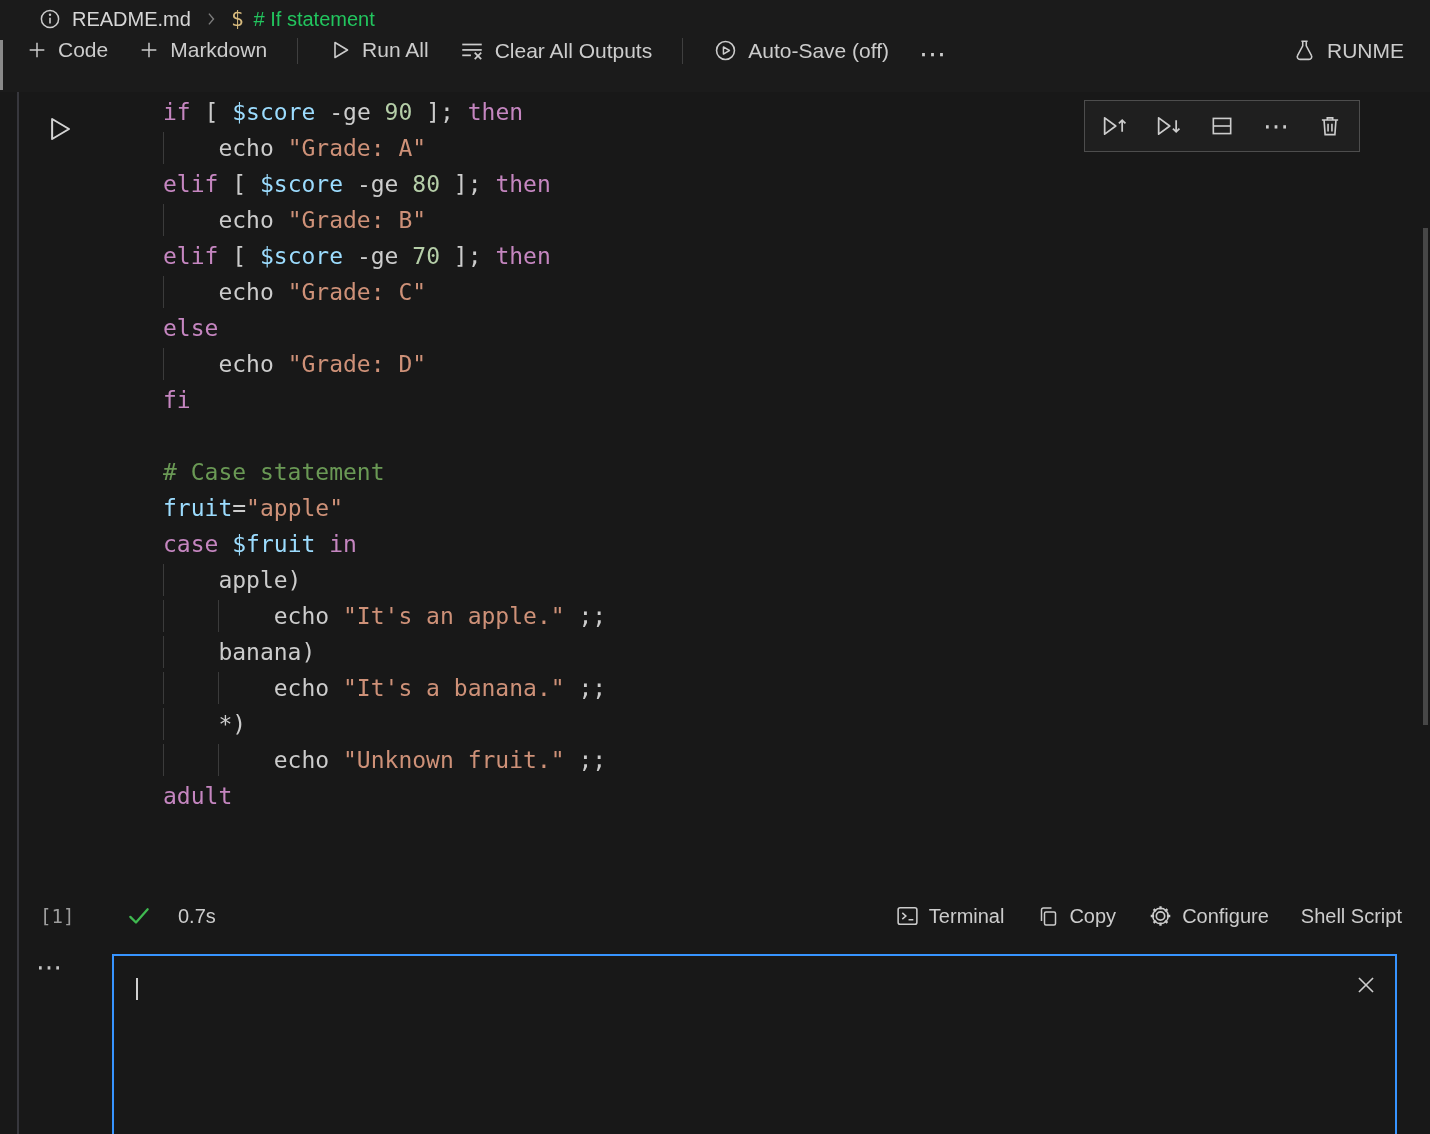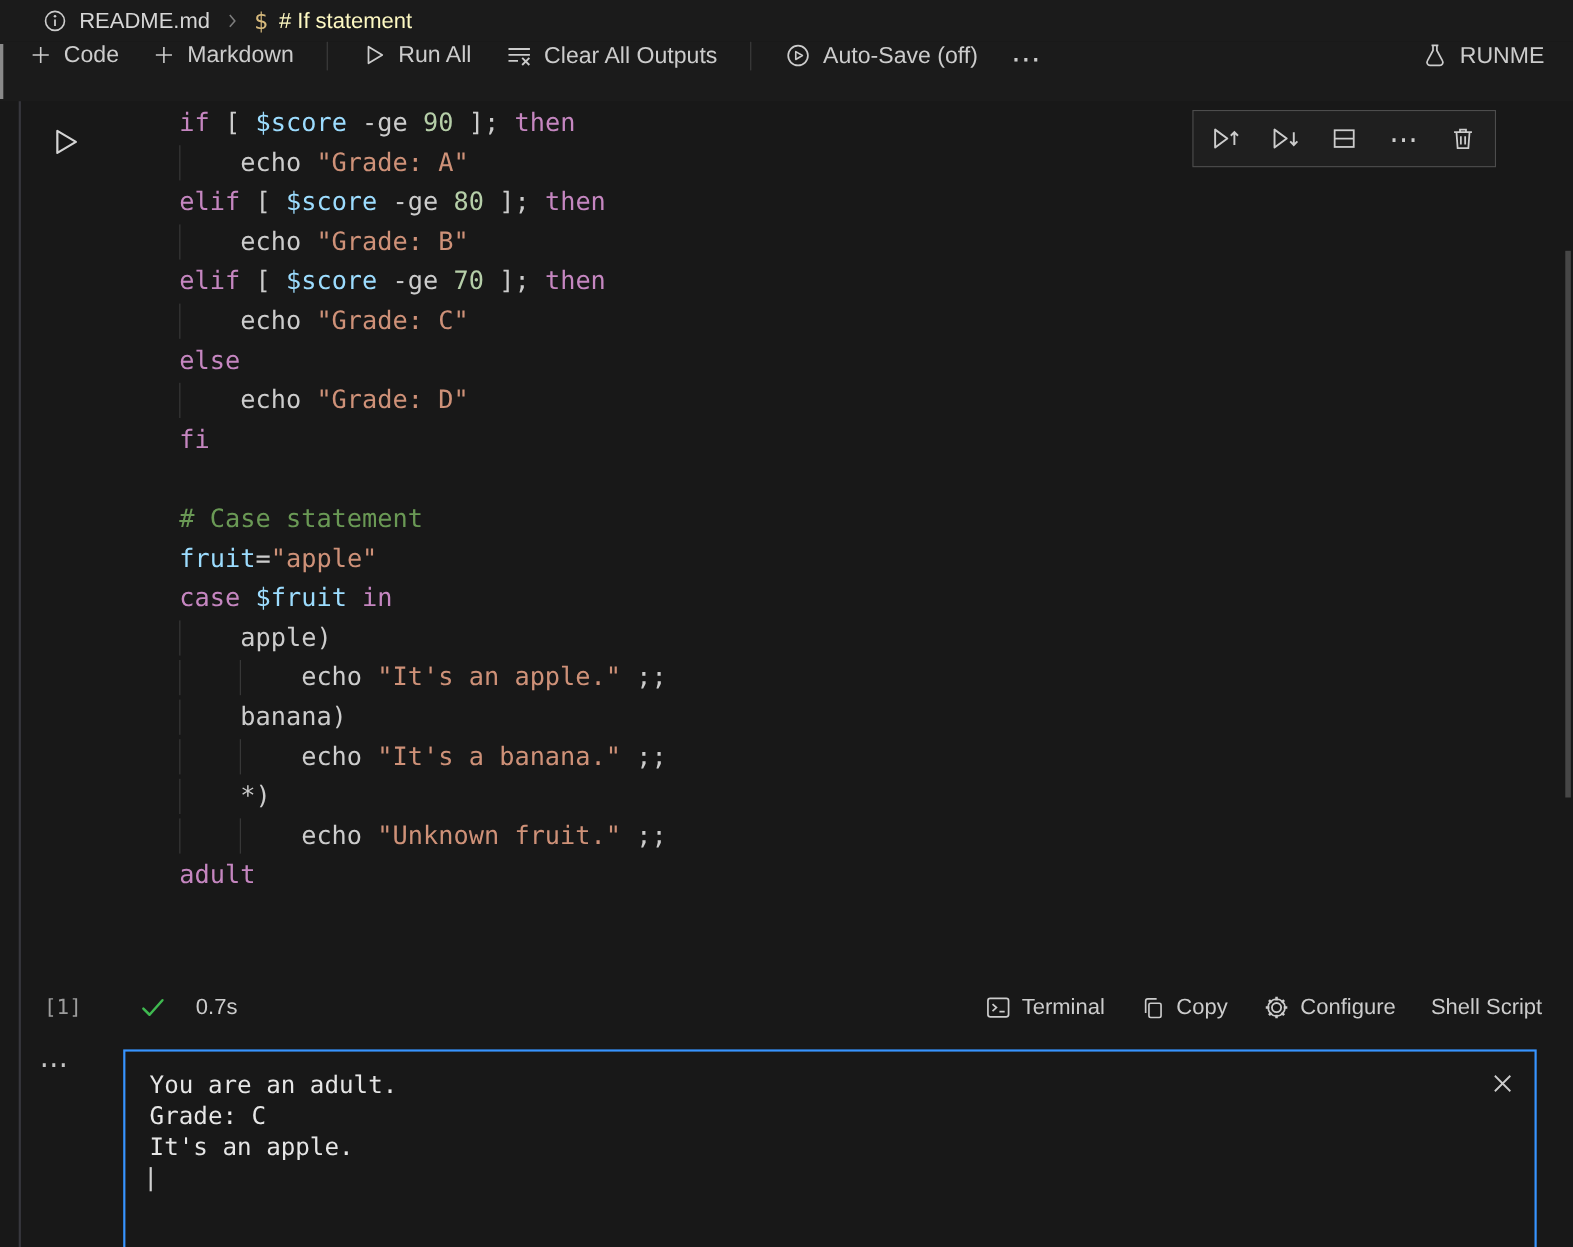--- a/index.html
+++ b/index.html
@@ -7,21 +7,21 @@
        background:var(--background,#181818);color:var(--foreground,#ccc);
        font-family:"Liberation Sans",sans-serif;}
   svg{display:block;}
 
   
   .breadcrumb-bar{position:absolute;top:0;left:0;right:0;height:38px;
       display:flex;align-items:center;gap:10px;padding-left:38px;font-size:20px;
       background:#1b1b1b;}
   .crumb-file{color:#d6d6d6;}
   .crumb-symbol{color:var(--symbol_gold,#d7ba7d);font-family:"DejaVu Sans Mono",monospace;font-size:21px;}
-  .crumb-label{color:#fef9c3;text-align:center;}
+  .crumb-label{color:#22c55e;text-align:center;}
 
   
   .notebook-toolbar{position:absolute;top:38px;left:0;right:0;height:54px;
       display:flex;align-items:flex-start;gap:30px;padding:0 26px;font-size:21px;background:#1b1b1b;}
   .tb-btn{display:flex;align-items:center;gap:10px;color:#cccccc;cursor:pointer;white-space:nowrap;}
   .tb-sep{width:1px;height:26px;background:#3f3f3f;}
   .tb-more{font-size:27px;color:#cccccc;letter-spacing:1px;}
   .tb-spacer{flex:1;}
 
   .left-edge-highlight{position:absolute;left:0;top:40px;width:3px;height:50px;background:#8a8a8a;}
@@ -264,25 +264,20 @@
       </div>
       <div class="status-item">
         <span>Shell Script</span>
       </div>
     </div>
   </div>
 
   <div class="output-more">⋯</div>
 
   <div class="output-box">
-    <div>
-        <div class="out-line">You are an adult.</div>
-        <div class="out-line">Grade: C</div>
-        <div class="out-line">It's an apple.</div>
-      </div>
     <div class="out-line"><span class="terminal-cursor"></span></div>
     <div class="close-output">
       <svg width="26" height="26" viewBox="0 0 24 24">
           <path d="M5.5 5.5 L18.5 18.5 M18.5 5.5 L5.5 18.5" stroke="#cccccc" stroke-width="1.5"></path>
         </svg>
     </div>
   </div>
 
   <div class="scrollbar-thumb"></div>
 

